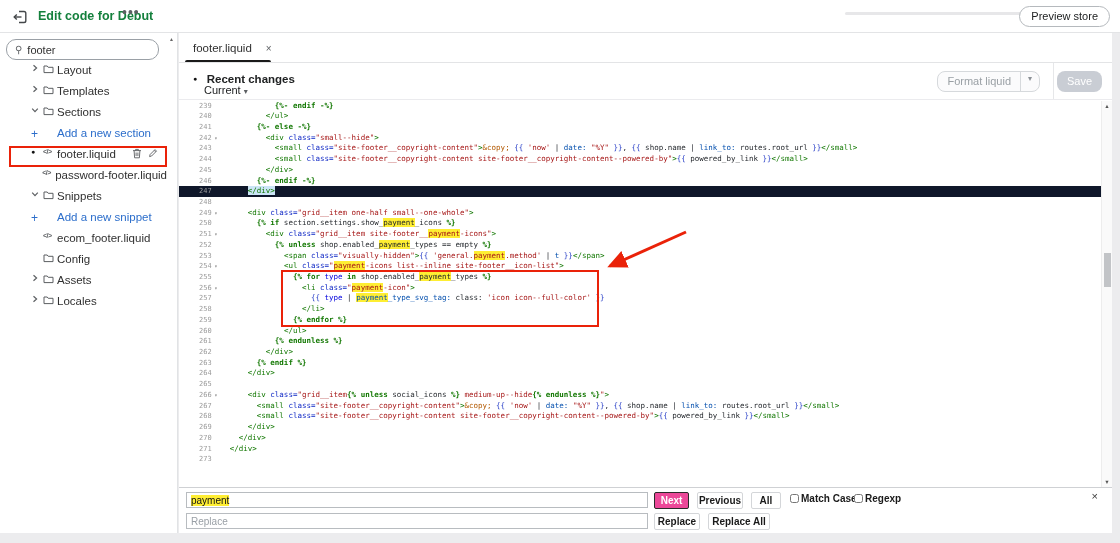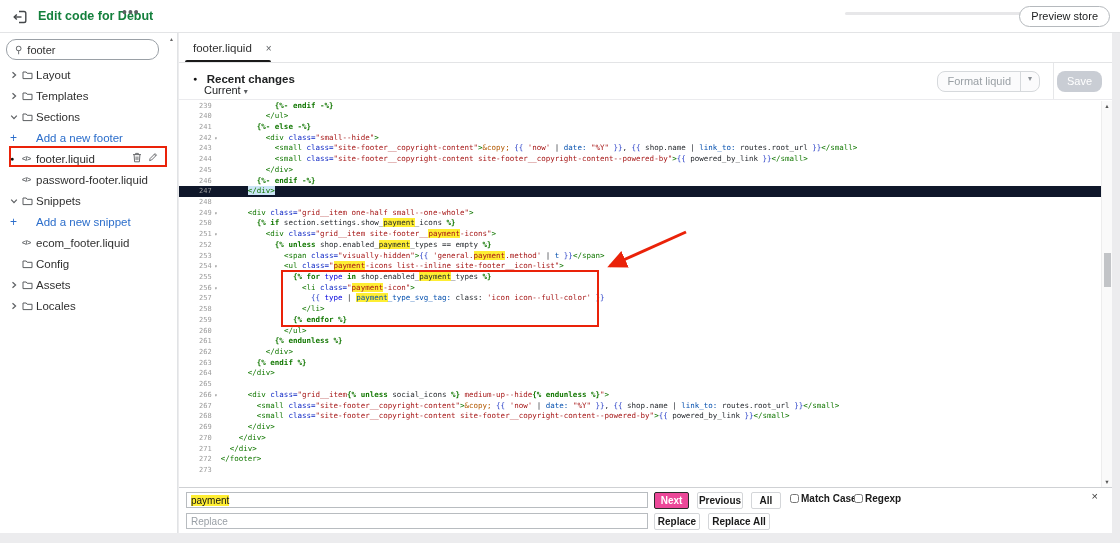--- a/index.html
+++ b/index.html
@@ -14,21 +14,21 @@
   #tb-loading { position:absolute; left:845px; top:12px; width:195px; height:3px; border-radius:2px; background:#e7e7e9; }
   #preview-btn { position:absolute; right:10px; top:6px; height:21px; padding:0 11px; background:#fff; border:1px solid #b5b9bd; border-radius:12px; font-size:11px; color:#202223; line-height:19px; cursor:pointer; }
 
   
   #sidebar { position:absolute; left:0; top:33px; width:178px; height:500px; background:#fff; border-right:1px solid #e1e3e5; }
   #sb-search { position:absolute; left:6px; top:6px; width:153px; height:21px; border:1px solid #9aa0a6; border-radius:10px; background:#fff; display:flex; align-items:center; padding:0 8px; }
   #sb-search .q { font-size:10px; color:#5c5f62; margin-right:5px; }
   #sb-search .val { font-size:11px; color:#303030; }
   #sb-scroll-up { position:absolute; right:3px; top:3px; font-size:5px; color:#666; }
   #tree { position:absolute; left:0; top:31px; width:167px; }
-  .trow { height:21px; display:flex; align-items:center; padding-left:10px; font-size:11.5px; color:#303030; cursor:pointer; white-space:nowrap; }
+  .trow { height:21px; display:flex; align-items:flex-start; padding-left:10px; font-size:11.5px; color:#303030; cursor:pointer; white-space:nowrap;margin-left:21px; }
   .trow .slot1 { width:12px; display:flex; align-items:center; }
   .trow .slot2 { width:14px; display:flex; align-items:center; }
   .trow.action { color:#2c6ecb; }
   .trow.action .plus { width:12px; font-size:12px; font-weight:500; color:#2c6ecb; }
   .trow .acts { margin-left:auto; display:flex; gap:6px; padding-right:9px; }
   .codeicon { font-size:7px; color:#5c5f62; font-weight:700; letter-spacing:-0.5px; }
 
   
   #editor { position:absolute; left:179px; top:33px; width:933px; height:500px; background:#fff; }
   #tabbar { position:absolute; left:0; top:0; width:100%; height:30px; border-bottom:1px solid #e3e4e6; }
@@ -159,21 +159,21 @@
             <path d="M1 2 h3.2 l1 1.3 h4.8 V8.6 H1 z" fill="none" stroke="#5c5f62" stroke-width="1"></path>
           </svg>
         </span>
         <span>Sections</span>
       </div>
       <div class="trow action">
         <span class="slot1">
           <span class="plus">+</span>
         </span>
         <span class="slot2"></span>
-        <span>Add a new footer</span>
+        <span>Add a new section</span>
       </div>
       <div class="trow">
         <span class="slot1">
           <span style="font-size:7px;color:#111">●</span>
         </span>
         <span class="slot2">
           <span class="codeicon">&lt;/&gt;</span>
         </span>
         <span>footer.liquid</span>
         <span class="acts">
@@ -309,21 +309,20 @@
       <div class="row"><span class="gut">262</span><span class="codetxt"><span class="tk-p">          </span><span class="tk-tg">&lt;/div&gt;</span></span></div>
       <div class="row"><span class="gut">263</span><span class="codetxt"><span class="tk-p">        </span><span class="tk-k">{%</span><span class="tk-p"> </span><span class="tk-k">endif</span><span class="tk-p"> </span><span class="tk-k">%}</span></span></div>
       <div class="row"><span class="gut">264</span><span class="codetxt"><span class="tk-p">      </span><span class="tk-tg">&lt;/div&gt;</span></span></div>
       <div class="row"><span class="gut">265</span><span class="codetxt"></span></div>
       <div class="row"><span class="gut">266<span class="fold">▾</span></span><span class="codetxt"><span class="tk-p">      </span><span class="tk-tg">&lt;div</span><span class="tk-p"> </span><span class="tk-at">class=</span><span class="tk-s">"grid__item</span><span class="tk-k">{%</span><span class="tk-p"> </span><span class="tk-k">unless</span><span class="tk-p"> social_icons </span><span class="tk-k">%}</span><span class="tk-s"> medium-up--hide</span><span class="tk-k">{%</span><span class="tk-p"> </span><span class="tk-k">endunless</span><span class="tk-p"> </span><span class="tk-k">%}</span><span class="tk-s">"</span><span class="tk-tg">&gt;</span></span></div>
       <div class="row"><span class="gut">267</span><span class="codetxt"><span class="tk-p">        </span><span class="tk-tg">&lt;small</span><span class="tk-p"> </span><span class="tk-at">class=</span><span class="tk-s">"site-footer__copyright-content"</span><span class="tk-tg">&gt;</span><span class="tk-e">&amp;copy;</span><span class="tk-p"> </span><span class="tk-b">{{</span><span class="tk-p"> </span><span class="tk-s">'now'</span><span class="tk-p"> | </span><span class="tk-f">date:</span><span class="tk-p"> </span><span class="tk-s">"%Y"</span><span class="tk-p"> </span><span class="tk-b">}}</span><span class="tk-p">, </span><span class="tk-b">{{</span><span class="tk-p"> shop.name | </span><span class="tk-f">link_to:</span><span class="tk-p"> routes.root_url </span><span class="tk-b">}}</span><span class="tk-tg">&lt;/small&gt;</span></span></div>
       <div class="row"><span class="gut">268</span><span class="codetxt"><span class="tk-p">        </span><span class="tk-tg">&lt;small</span><span class="tk-p"> </span><span class="tk-at">class=</span><span class="tk-s">"site-footer__copyright-content site-footer__copyright-content--powered-by"</span><span class="tk-tg">&gt;</span><span class="tk-b">{{</span><span class="tk-p"> powered_by_link </span><span class="tk-b">}}</span><span class="tk-tg">&lt;/small&gt;</span></span></div>
       <div class="row"><span class="gut">269</span><span class="codetxt"><span class="tk-p">      </span><span class="tk-tg">&lt;/div&gt;</span></span></div>
       <div class="row"><span class="gut">270</span><span class="codetxt"><span class="tk-p">    </span><span class="tk-tg">&lt;/div&gt;</span></span></div>
       <div class="row"><span class="gut">271</span><span class="codetxt"><span class="tk-p">  </span><span class="tk-tg">&lt;/div&gt;</span></span></div>
-      <div class="row"><span class="gut">272</span><span class="codetxt"><span class="tk-tg">&lt;/footer&gt;</span></span></div>
       <div class="row"><span class="gut">273</span><span class="codetxt"></span></div>
     </div>
 
   <div id="ed-scroll">
     <div class="arr" style="top:2px">▲</div>
     <div class="thumb"></div>
     <div class="arr" style="bottom:2px">▼</div>
   </div>
 
   <div id="findbar">

